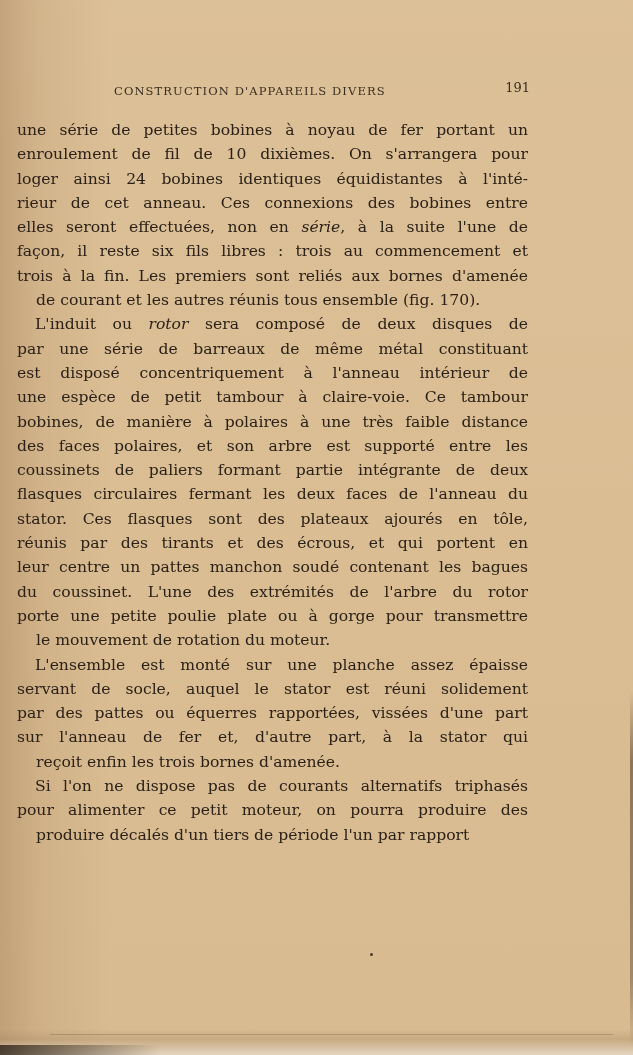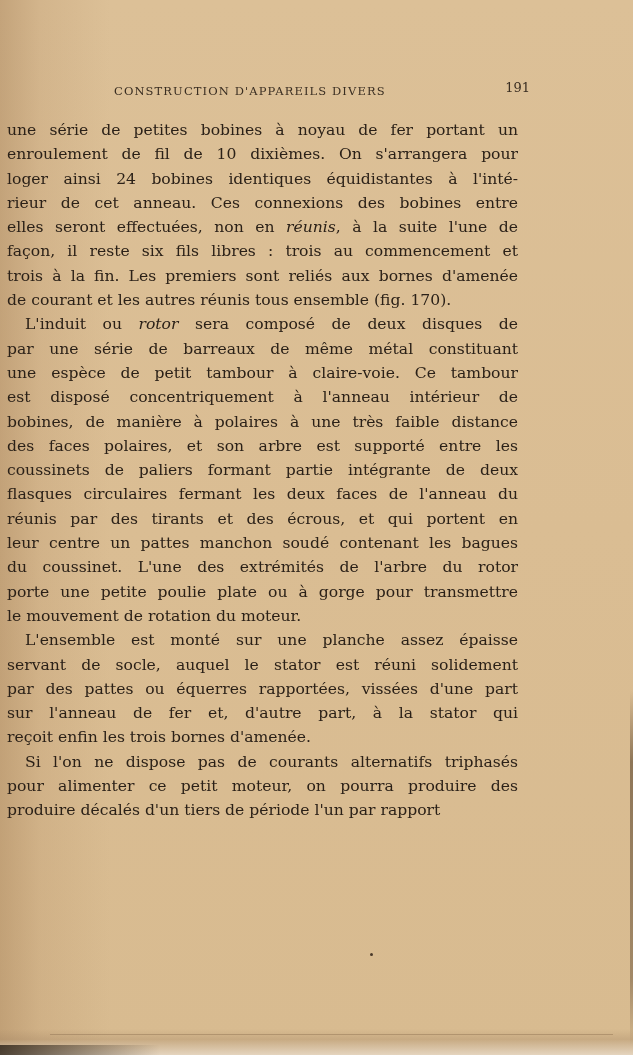--- a/index.html
+++ b/index.html
@@ -73,37 +73,38 @@
     }
     .page-number {
       position: absolute;
       right: 0;
       top: 0;
       font-size: 13px;
     }
     .body-text {
       position: absolute;
       top: 118px;
-      left: 7px;
+      left: 17px;
       width: 511px;
       color: #2b2118;
       font-size: 15.6px;
       line-height: 24.3px;
       text-align: justify;
       text-align-last: justify;
     }
     .line {
       display: block;
       white-space: nowrap;
       text-align: justify;
       text-align-last: justify;
       height: 24.3px;
     }
     .line.last {
       text-align-last: left;
+      margin-left: 19px;
     }
     .indent {
       padding-left: 18px;
     }
     em {
       font-style: italic;
     }
     .dot {
       position: absolute;
       left: 370px;
@@ -122,34 +123,35 @@
     <span class="running-title">CONSTRUCTION D'APPAREILS DIVERS</span>
     <span class="page-number">191</span>
   </div>
 
   <div class="body-text" id="body-text">
       <div>
         <span class="line">une série de petites bobines à noyau de fer portant un</span>
         <span class="line">enroulement de fil de 10 dixièmes. On s'arrangera pour</span>
         <span class="line">loger ainsi 24 bobines identiques équidistantes à l'inté-</span>
         <span class="line">rieur de cet anneau. Ces connexions des bobines entre</span>
-        <span class="line">elles seront effectuées, non en <em>réunis</em>, à la suite l'une de</span>
+        <span class="line">elles seront effectuées, non en <em>série</em>, à la suite l'une de</span>
         <span class="line">façon, il reste six fils libres : trois au commencement et</span>
         <span class="line">trois à la fin. Les premiers sont reliés aux bornes d'amenée</span>
         <span class="line last">de courant et les autres réunis tous ensemble (fig. 170).</span>
       </div>
       <div>
         <span class="line indent">L'induit ou <em>rotor</em> sera composé de deux disques de</span>
         <span class="line">par une série de barreaux de même métal constituant</span>
+        <span class="line">est disposé concentriquement à l'anneau intérieur de</span>
         <span class="line">une espèce de petit tambour à claire-voie. Ce tambour</span>
-        <span class="line">est disposé concentriquement à l'anneau intérieur de</span>
         <span class="line">bobines, de manière à polaires à une très faible distance</span>
         <span class="line">des faces polaires, et son arbre est supporté entre les</span>
         <span class="line">coussinets de paliers formant partie intégrante de deux</span>
         <span class="line">flasques circulaires fermant les deux faces de l'anneau du</span>
+        <span class="line">stator. Ces flasques sont des plateaux ajourés en tôle,</span>
         <span class="line">réunis par des tirants et des écrous, et qui portent en</span>
         <span class="line">leur centre un pattes manchon soudé contenant les bagues</span>
         <span class="line">du coussinet. L'une des extrémités de l'arbre du rotor</span>
         <span class="line">porte une petite poulie plate ou à gorge pour transmettre</span>
         <span class="line last">le mouvement de rotation du moteur.</span>
       </div>
       <div>
         <span class="line indent">L'ensemble est monté sur une planche assez épaisse</span>
         <span class="line">servant de socle, auquel le stator est réuni solidement</span>
         <span class="line">par des pattes ou équerres rapportées, vissées d'une part</span>

